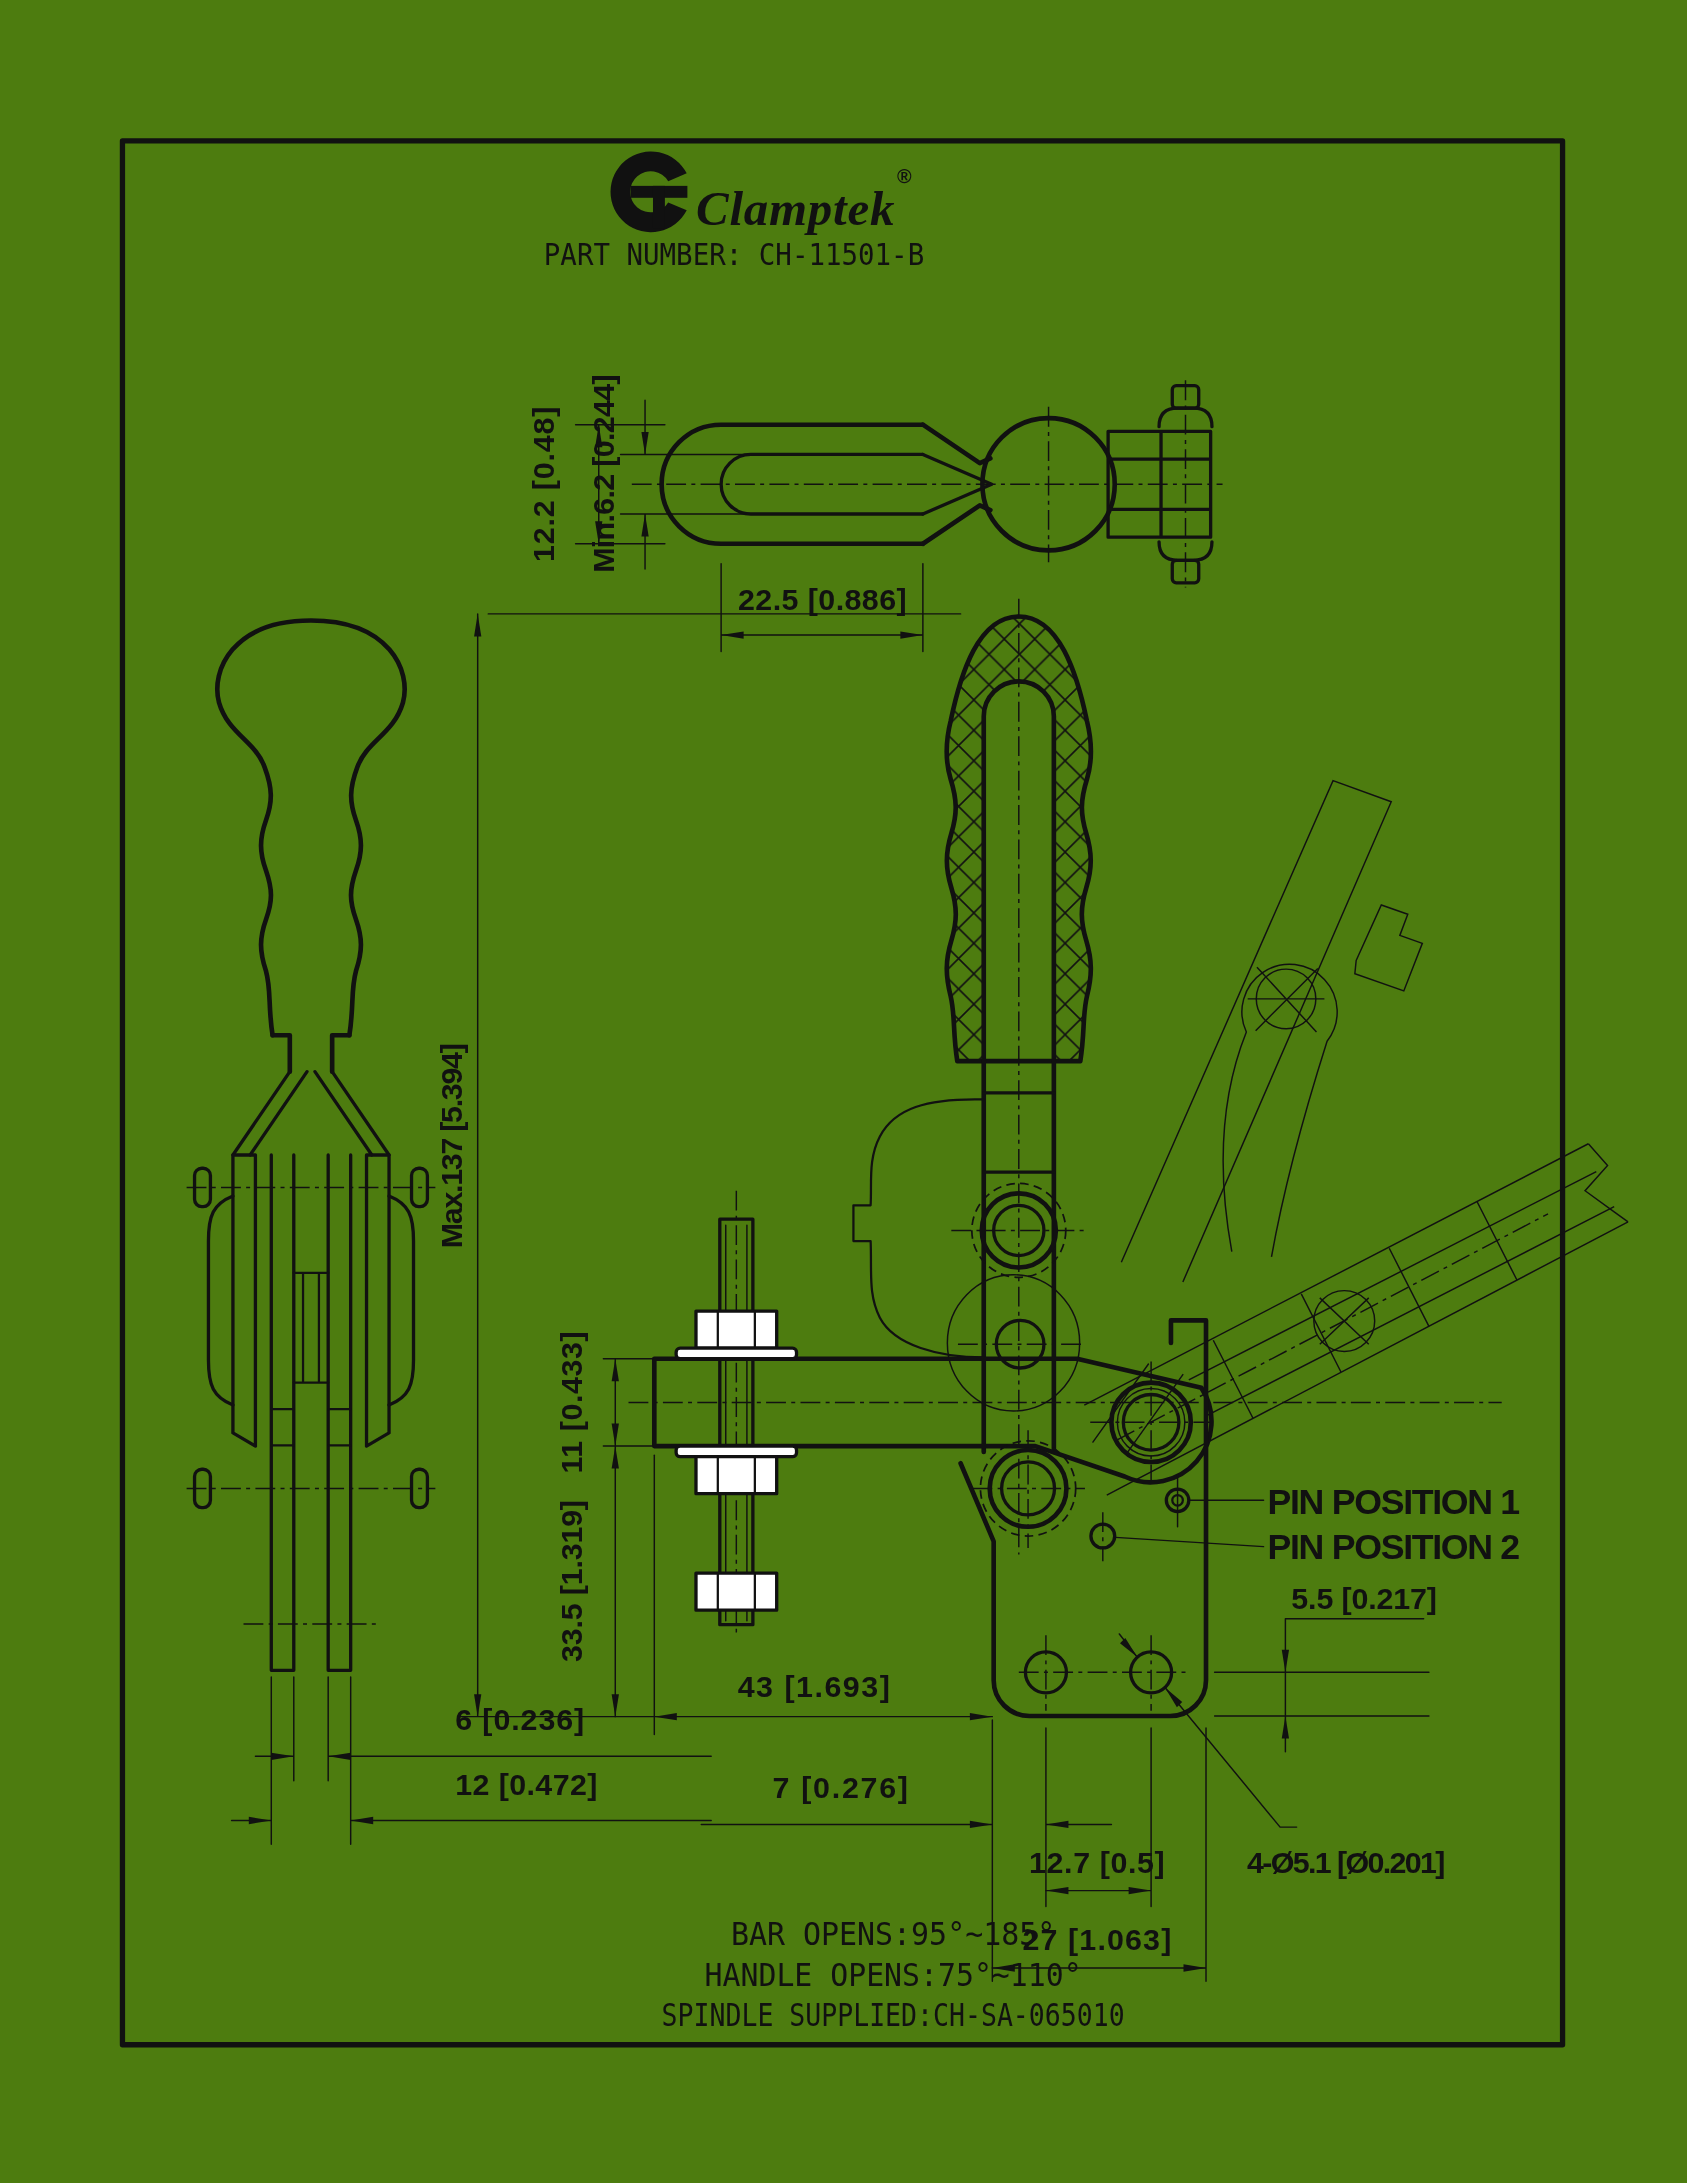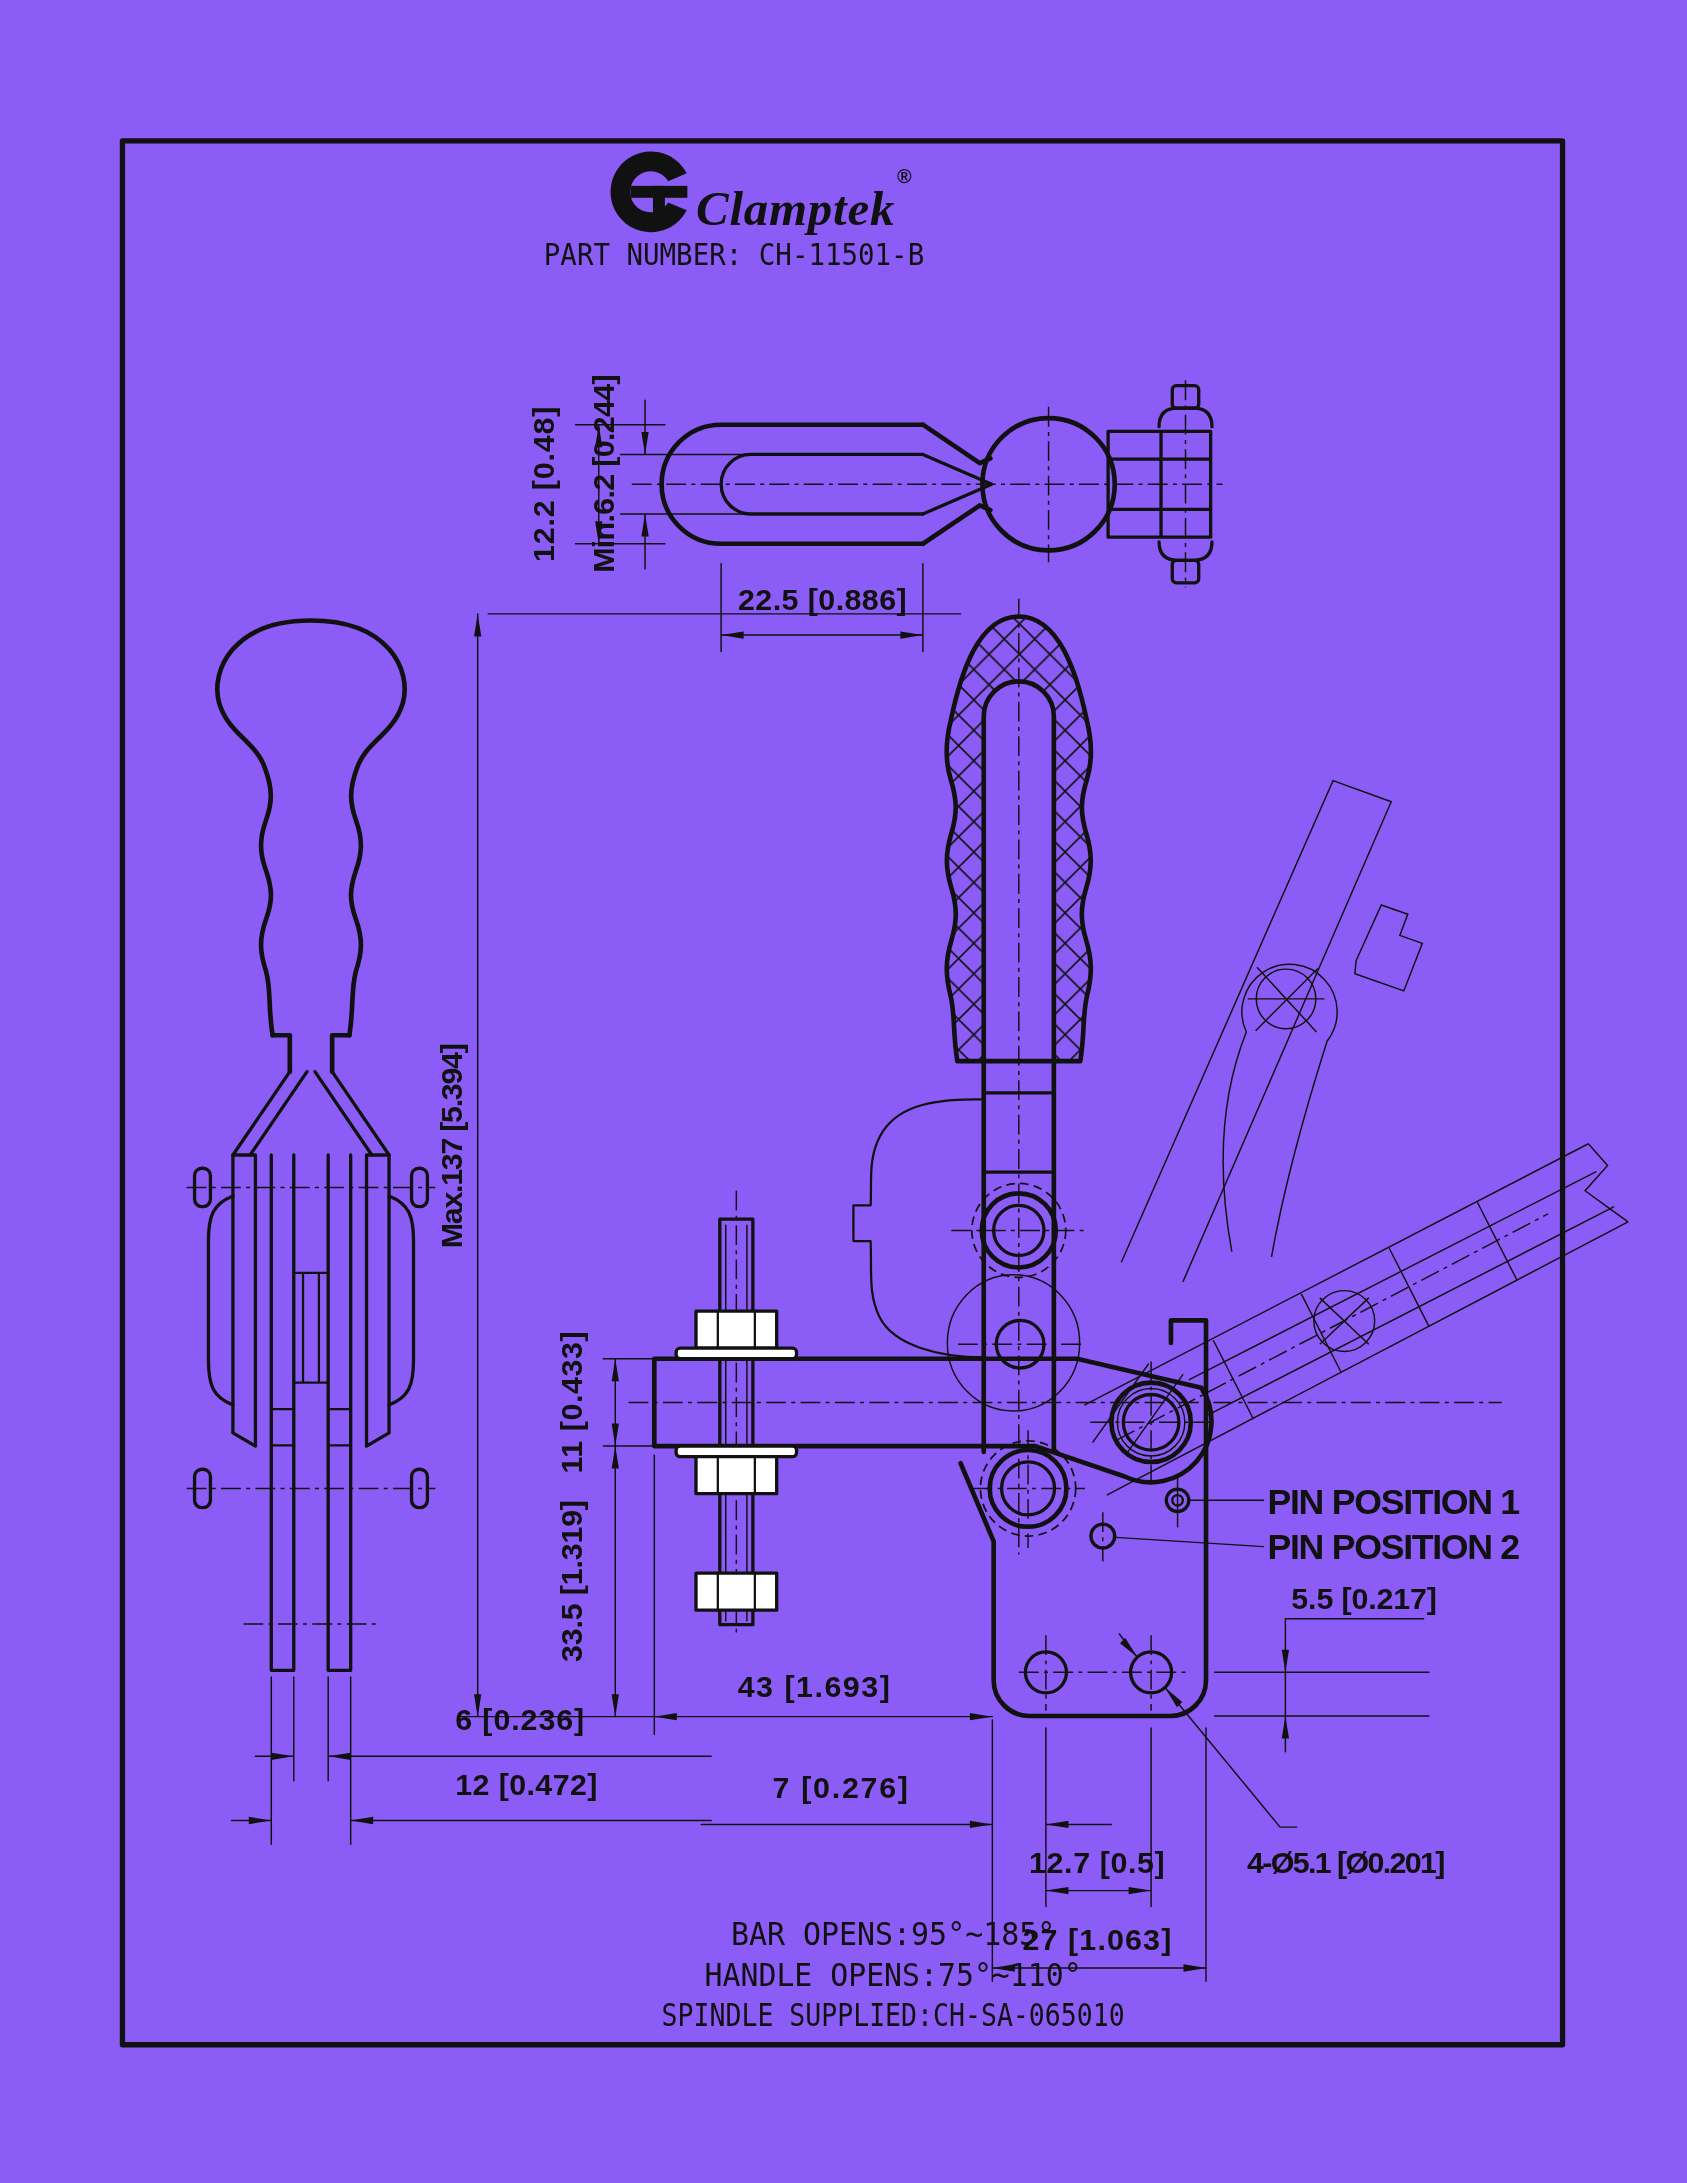--- a/index.html
+++ b/index.html
@@ -1,16 +1,16 @@
 <!DOCTYPE html>
 <html style="font-size:10.6px"><head>
 <meta charset="utf-8">
 <style>
   html,body{margin:0;padding:0;background:#e8e8e8;}
-  #page{width:1687px;height:2183px;background:#8b5cf6;position:relative;margin:0 auto;}
+  #page{width:1687px;height:2183px;background:#4d7c0f;position:relative;margin:0 auto;}
   svg{display:block;}
   svg text{font-family:"Liberation Sans",sans-serif;font-weight:bold;fill:#111;}
   svg text.cad{font-family:"DejaVu Sans Mono",monospace;font-weight:normal;}
   svg text.brand{font-family:"Liberation Serif",serif;font-style:italic;font-weight:bold;}
   .ln{stroke:#111;fill:none;stroke-linecap:round;stroke-linejoin:round;}
   .s7{stroke-width:7;}      
   .s5{stroke-width:5;}      
   .s3{stroke-width:3.4;}    
   .s2{stroke-width:2.2;}    
   .cl{stroke:#111;stroke-width:2.2;fill:none;stroke-dasharray:30 8 6 8;} 

